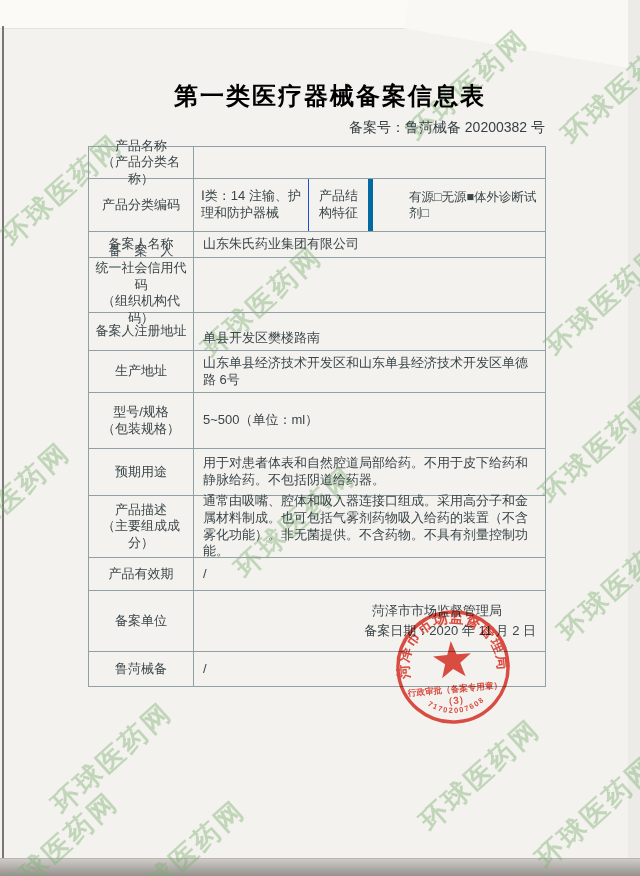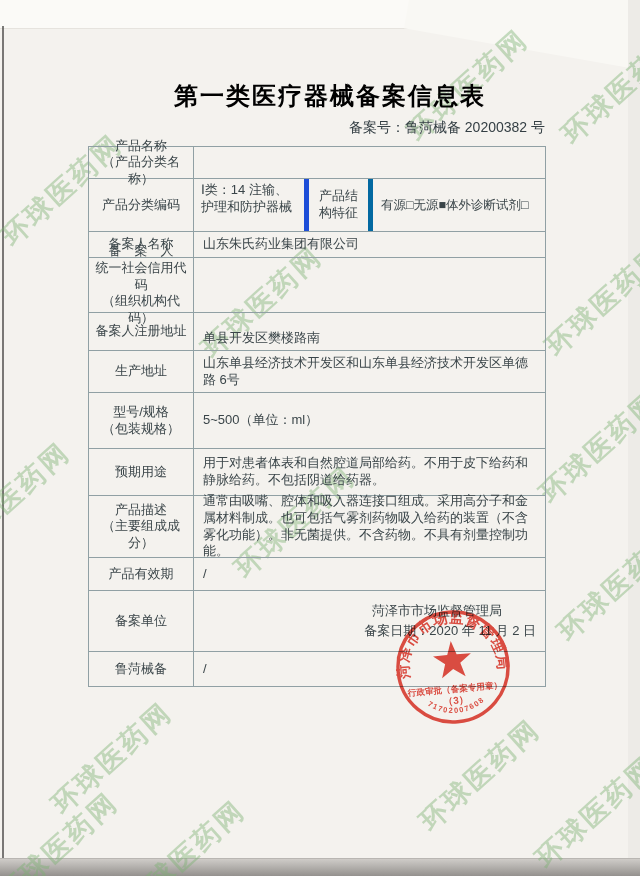--- a/index.html
+++ b/index.html
@@ -20,24 +20,24 @@
          font-size:24px;font-weight:bold;letter-spacing:2px;color:#000000;}
   .regno{position:absolute;right:95px;top:119px;font-size:14px;color:#343f44;}
   
   .tbl{position:absolute;left:88px;top:146px;width:458px;border:1px solid #90a0a4;box-sizing:border-box;
        font-size:13px;line-height:1.28;}
   .row{display:flex;border-bottom:1px solid #90a0a4;box-sizing:border-box;align-items:stretch;}
   .row:last-child{border-bottom:none;}
   .lc{width:105px;flex:0 0 105px;border-right:1px solid #90a0a4;box-sizing:border-box;
       display:flex;flex-direction:column;align-items:center;justify-content:center;text-align:center;padding:2px 3px;}
   .cc{flex:1;display:flex;align-items:center;padding:3px 9px;box-sizing:border-box;}
-  .c2{width:115px;flex:0 0 115px;border-right:5px solid #1d4ed8;box-sizing:border-box;display:flex;align-items:flex-start;padding:3px 7px;}
+  .c2{width:115px;flex:0 0 115px;border-right:1px solid #1d4ed8;box-sizing:border-box;display:flex;align-items:center;padding:3px 7px;}
   .c3{width:64px;flex:0 0 64px;border-right:5px solid #0369a1;box-sizing:border-box;
       display:flex;flex-direction:column;align-items:center;justify-content:center;text-align:center;}
-  .c4{flex:1;display:flex;align-items:center;padding:3px 8px;box-sizing:border-box;font-size:12.5px;}
+  .c4{flex:1;display:flex;align-items:center;padding:3px 8px;box-sizing:border-box;font-size:12.5px;margin-left:28px;}
   .unit-cell{flex-direction:column;align-items:flex-end;justify-content:center;}
   .unit-cell .agency{margin-right:34px;}
   .unit-cell .bdate{margin-right:0px;margin-top:3px;}
   
   .seal{position:absolute;left:387px;top:601px;width:132px;height:132px;
         mix-blend-mode:multiply;opacity:.88;transform:rotate(-5deg);}
 </style>
 </head>
 <body>
 

